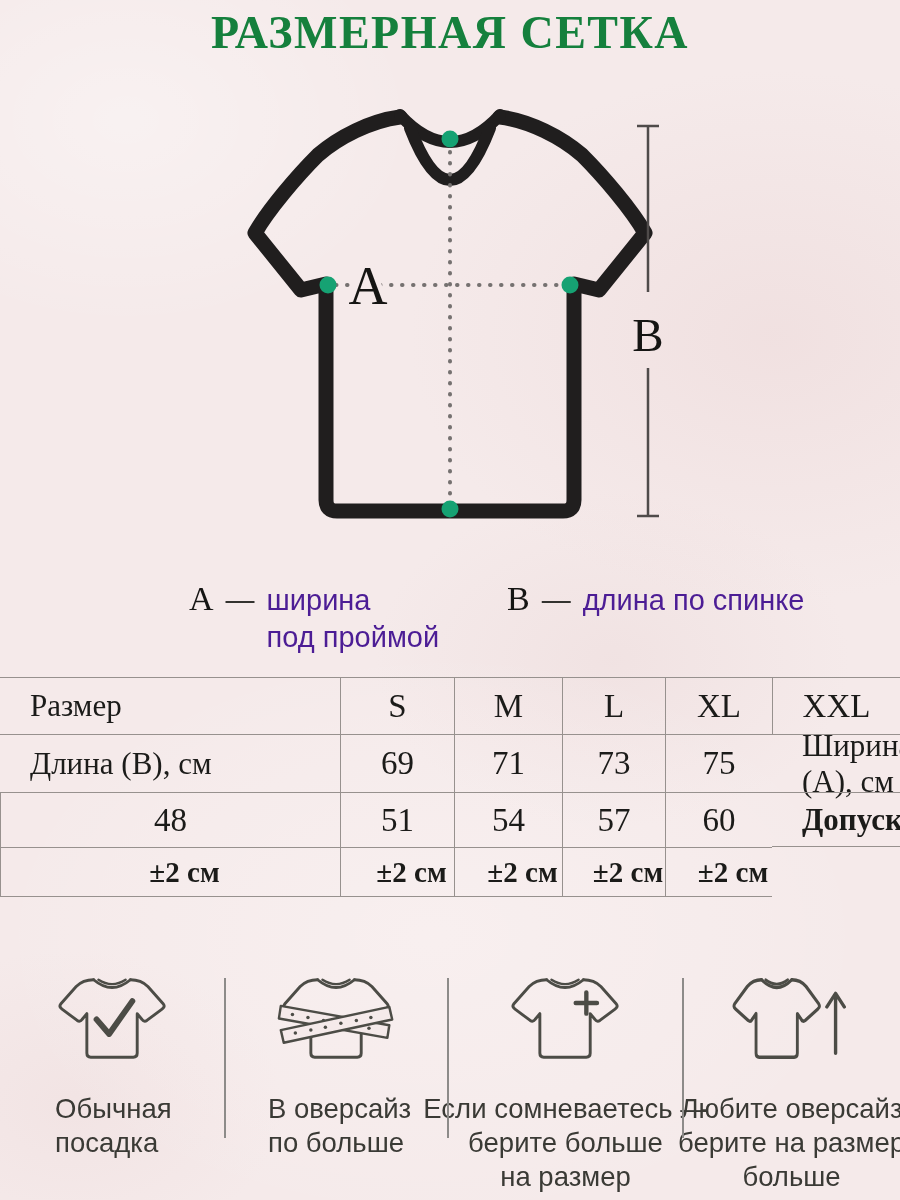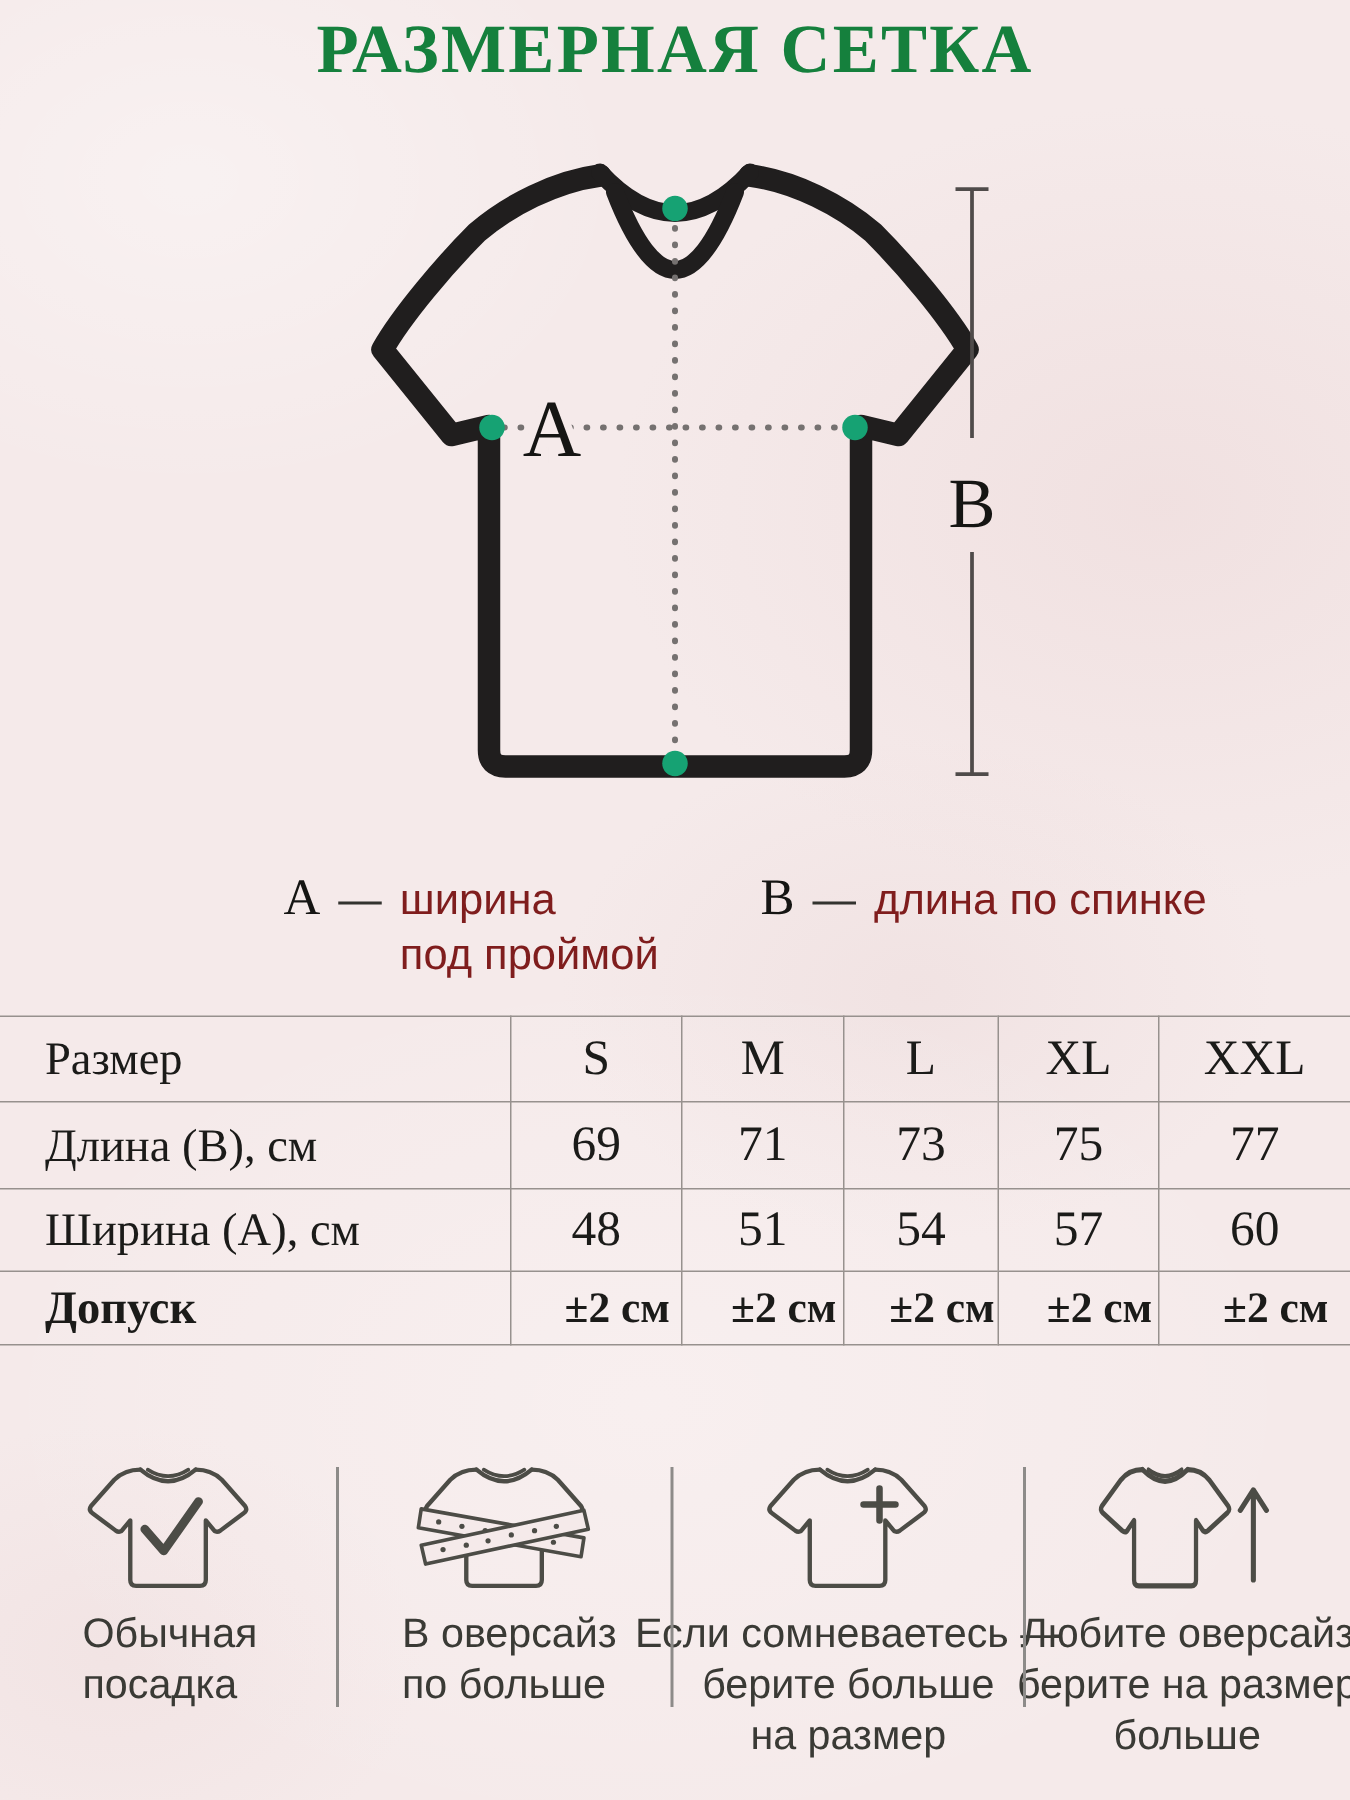--- a/index.html
+++ b/index.html
@@ -19,21 +19,21 @@
     position:absolute;top:6px;left:0;width:900px;text-align:center;
     font-family:"Liberation Serif", serif;font-weight:700;font-size:46px;
     letter-spacing:1.5px;color:#15803d;
   }
   svg.diagram{position:absolute;left:230px;top:95px;}
 
   
   .legend{position:absolute;top:580px;display:flex;align-items:baseline;color:#242420;}
   .legend .letter{font-family:"Liberation Serif", serif;font-size:34px;color:#151513;}
   .legend .ldash{font-size:29px;margin:0 12px;color:#33332f;}
-  .legend .ltext{font-size:29px;line-height:37px;color:#7f1d1d;}
+  .legend .ltext{font-size:29px;line-height:37px;color:#4c1d95;}
   .legend-a{left:189px;}
   .legend-b{left:507px;}
 
   
   .size-table{
     position:absolute;left:0;top:677px;width:900px;
     display:grid;
     grid-template-columns:340px 114px 108px 103px 107px 128px;
     grid-template-rows:57px 58px 55px 50px;
     font-family:"Liberation Serif", serif;color:#1b1b19;
@@ -45,21 +45,21 @@
   .cell.last{border-bottom:1.5px solid #97918e;font-weight:bold;}
   .cell.tol{font-size:29px;padding-left:28px;}
 
   
   .fit-guide{
     position:absolute;left:0;top:960px;width:900px;
     display:grid;grid-template-columns:225px 223px 235px 217px;
   }
   .fit-item{display:flex;flex-direction:column;align-items:center;}
   .fit-icon{margin-top:12px;height:92px;}
-  .fit-caption{margin-top:8px;font-size:27.5px;line-height:34px;color:#3a3a35;}
+  .fit-caption{margin-top:28px;font-size:27.5px;line-height:34px;color:#3a3a35;}
   .fit-caption span{display:block;}
   .cap-left-1{align-self:flex-start;margin-left:55px;}
   .cap-left-2{align-self:flex-start;margin-left:43px;}
   .cap-center{text-align:center;white-space:nowrap;}
   .vdivider{position:absolute;width:2px;top:978px;height:160px;background:#8d8b89;}
   .d1{left:224px;} .d2{left:447px;} .d3{left:682px;}
 </style>
 </head>
 <body>
 
@@ -127,21 +127,20 @@
   <div class="cell vline">M</div>
   <div class="cell vline">L</div>
   <div class="cell vline">XL</div>
   <div class="cell vline">XXL</div>
 
   <div class="cell lbl">Длина (В), см</div>
   <div class="cell vline">69</div>
   <div class="cell vline">71</div>
   <div class="cell vline">73</div>
   <div class="cell vline">75</div>
-  <div class="cell vline">77</div>
 
   <div class="cell lbl">Ширина (А), см</div>
   <div class="cell vline">48</div>
   <div class="cell vline">51</div>
   <div class="cell vline">54</div>
   <div class="cell vline">57</div>
   <div class="cell vline">60</div>
 
   <div class="cell lbl last">Допуск</div>
   <div class="cell vline last tol">±2 см</div>

